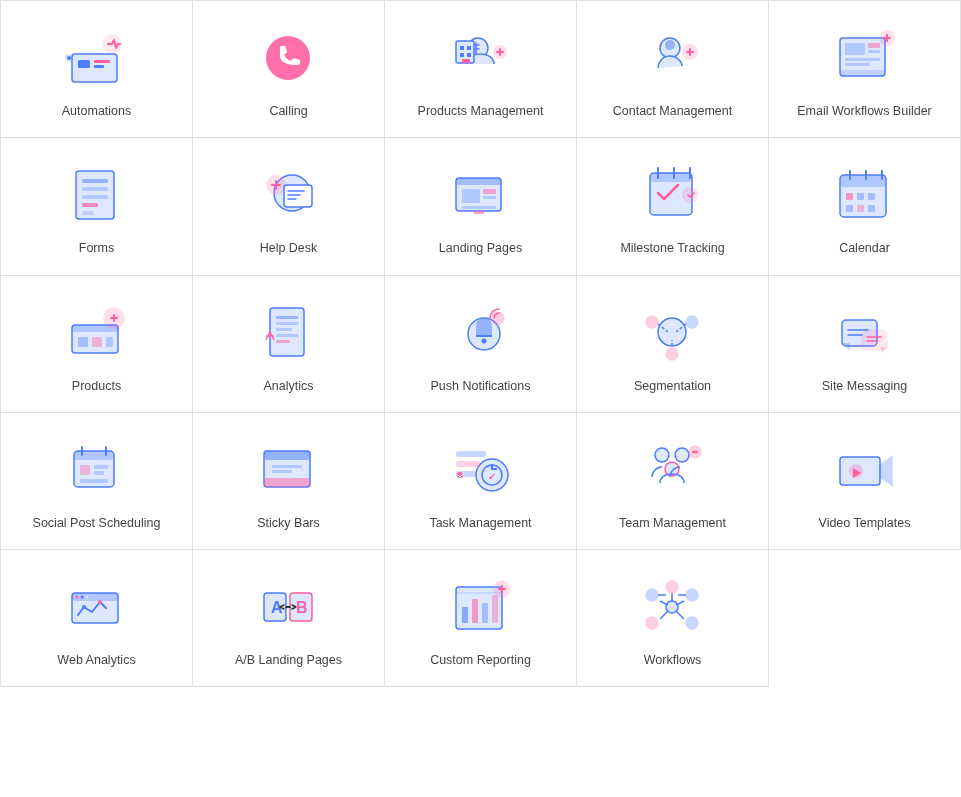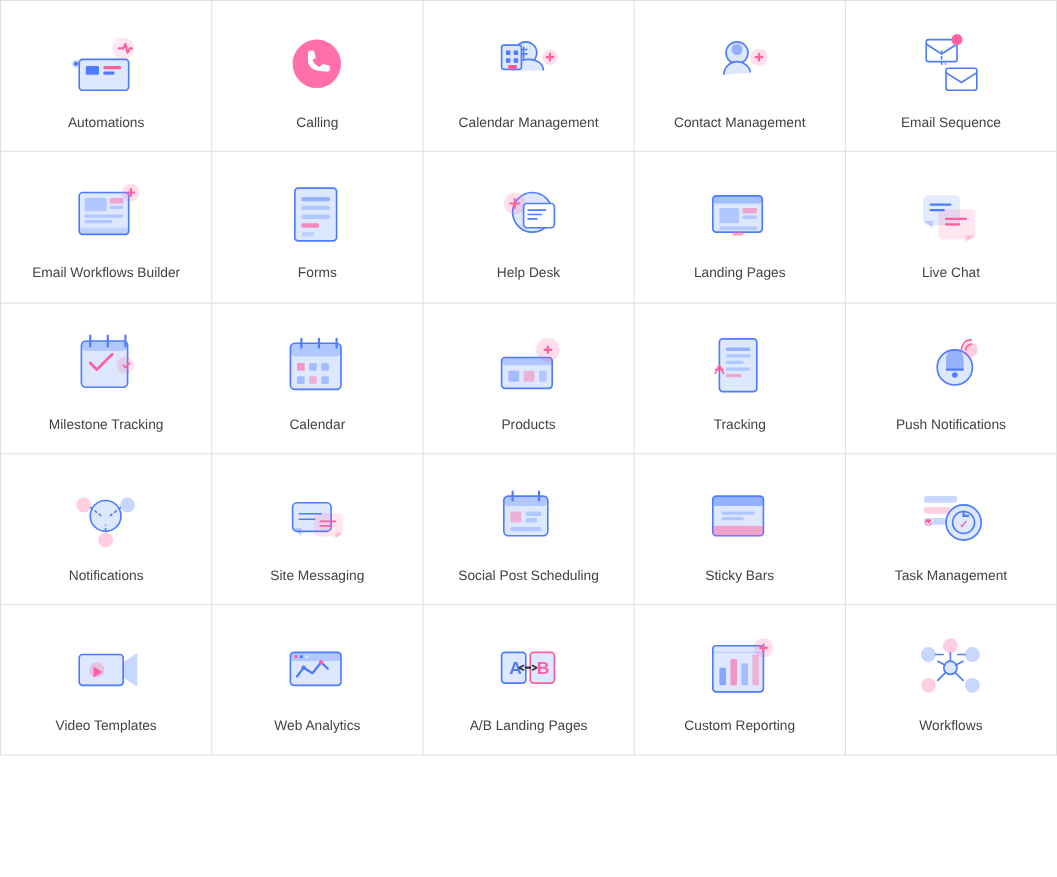--- a/index.html
+++ b/index.html
@@ -86,46 +86,33 @@
       <circle cx="52" cy="26" r="7" fill="#ff5fa0" opacity="0.2"></circle>
       <path d="M49 26h6M52 23v6" stroke="#ff5fa0" stroke-width="2" stroke-linecap="round"></path>
       <rect x="8" y="15" width="18" height="22" rx="2" fill="#dde8ff" stroke="#4d7cfe" stroke-width="1.5"></rect>
       <rect x="12" y="20" width="4" height="4" rx="0.5" fill="#4d7cfe"></rect>
       <rect x="19" y="20" width="4" height="4" rx="0.5" fill="#4d7cfe"></rect>
       <rect x="12" y="27" width="4" height="4" rx="0.5" fill="#4d7cfe"></rect>
       <rect x="19" y="27" width="4" height="4" rx="0.5" fill="#4d7cfe"></rect>
       <rect x="14" y="33" width="8" height="4" rx="0.5" fill="#ff5fa0"></rect>
     </svg>
       </div>
-      <div class="item-label">Calendar Management</div>
+      <div class="item-label">Products Management</div>
     </div>
     <div class="grid-item">
       <div class="icon-wrap">
         <svg viewBox="0 0 65 65" fill="none" xmlns="http://www.w3.org/2000/svg">
       <circle cx="30" cy="22" r="10" fill="#dde8ff" stroke="#4d7cfe" stroke-width="1.5"></circle>
       <circle cx="30" cy="19" r="5" fill="#4d7cfe" opacity="0.5"></circle>
       <path d="M18 42c0-6.6 5.4-12 12-12s12 5.4 12 10" stroke="#4d7cfe" stroke-width="1.5" fill="#dde8ff"></path>
       <circle cx="50" cy="26" r="8" fill="#ff5fa0" opacity="0.2"></circle>
       <path d="M47 26h6M50 23v6" stroke="#ff5fa0" stroke-width="2" stroke-linecap="round"></path>
     </svg>
       </div>
       <div class="item-label">Contact Management</div>
-    </div>
-    <div class="grid-item">
-      <div class="icon-wrap">
-        <svg viewBox="0 0 65 65" fill="none" xmlns="http://www.w3.org/2000/svg">
-      <rect x="10" y="10" width="28" height="20" rx="2" fill="#fff" stroke="#4d7cfe" stroke-width="1.5"></rect>
-      <path d="M10 14l14 9 14-9" stroke="#4d7cfe" stroke-width="1.5" fill="none"></path>
-      <circle cx="38" cy="10" r="5" fill="#ff5fa0"></circle>
-      <rect x="28" y="36" width="28" height="20" rx="2" fill="#fff" stroke="#4d7cfe" stroke-width="1.5"></rect>
-      <path d="M28 40l14 9 14-9" stroke="#4d7cfe" stroke-width="1.5" fill="none"></path>
-      <path d="M24 20v12h4" stroke="#4d7cfe" stroke-width="1.5" fill="none" stroke-dasharray="3,2"></path>
-    </svg>
-      </div>
-      <div class="item-label">Email Sequence</div>
     </div>
     <div class="grid-item">
       <div class="icon-wrap">
         <svg viewBox="0 0 65 65" fill="none" xmlns="http://www.w3.org/2000/svg">
       <rect x="8" y="12" width="45" height="38" rx="3" fill="#dde8ff" stroke="#4d7cfe" stroke-width="1.5"></rect>
       <rect x="8" y="44" width="45" height="6" rx="0" fill="#4d7cfe" opacity="0.2"></rect>
       <rect x="13" y="17" width="20" height="12" rx="1" fill="#4d7cfe" opacity="0.3"></rect>
       <rect x="36" y="17" width="12" height="5" rx="1" fill="#ff5fa0" opacity="0.5"></rect>
       <rect x="36" y="24" width="12" height="3" rx="1" fill="#4d7cfe" opacity="0.3"></rect>
       <rect x="13" y="32" width="35" height="3" rx="1" fill="#4d7cfe" opacity="0.3"></rect>
@@ -172,33 +159,20 @@
       <rect x="35" y="33" width="13" height="3" rx="1" fill="#4d7cfe" opacity="0.3"></rect>
       <rect x="14" y="43" width="34" height="3" rx="1" fill="#4d7cfe" opacity="0.3"></rect>
       <rect x="26" y="48" width="10" height="3" rx="1" fill="#ff5fa0" opacity="0.6"></rect>
     </svg>
       </div>
       <div class="item-label">Landing Pages</div>
     </div>
     <div class="grid-item">
       <div class="icon-wrap">
         <svg viewBox="0 0 65 65" fill="none" xmlns="http://www.w3.org/2000/svg">
-      <rect x="8" y="15" width="32" height="26" rx="4" fill="#4d7cfe" opacity="0.15" stroke="#4d7cfe" stroke-width="1.5"></rect>
-      <path d="M8 38l8 6v-6" fill="#4d7cfe" opacity="0.3"></path>
-      <rect x="22" y="28" width="32" height="26" rx="4" fill="#ff5fa0" opacity="0.15" stroke="#ff5fa0" stroke-width="1.5"></rect>
-      <path d="M54 51l-8 6v-6" fill="#ff5fa0" opacity="0.3"></path>
-      <path d="M14 23h18M14 28h12" stroke="#4d7cfe" stroke-width="2" stroke-linecap="round"></path>
-      <path d="M28 36h18M28 41h12" stroke="#ff5fa0" stroke-width="2" stroke-linecap="round"></path>
-    </svg>
-      </div>
-      <div class="item-label">Live Chat</div>
-    </div>
-    <div class="grid-item">
-      <div class="icon-wrap">
-        <svg viewBox="0 0 65 65" fill="none" xmlns="http://www.w3.org/2000/svg">
       <rect x="10" y="10" width="42" height="42" rx="4" fill="#dde8ff" stroke="#4d7cfe" stroke-width="1.5"></rect>
       <rect x="10" y="10" width="42" height="9" rx="4" fill="#4d7cfe" opacity="0.3"></rect>
       <path d="M18 5v10M34 5v10M50 5v10" stroke="#4d7cfe" stroke-width="2" stroke-linecap="round"></path>
       <path d="M18 30l6 6 14-14" stroke="#ff5fa0" stroke-width="2.5" stroke-linecap="round" stroke-linejoin="round"></path>
       <circle cx="50" cy="32" r="8" fill="#ff5fa0" opacity="0.2"></circle>
       <path d="M48 32l2 2 4-4" stroke="#ff5fa0" stroke-width="1.5" stroke-linecap="round"></path>
     </svg>
       </div>
       <div class="item-label">Milestone Tracking</div>
     </div>
@@ -237,21 +211,21 @@
         <svg viewBox="0 0 65 65" fill="none" xmlns="http://www.w3.org/2000/svg">
       <rect x="14" y="8" width="34" height="48" rx="3" fill="#dde8ff" stroke="#4d7cfe" stroke-width="1.5"></rect>
       <rect x="20" y="16" width="22" height="3" rx="1" fill="#4d7cfe" opacity="0.5"></rect>
       <rect x="20" y="22" width="22" height="3" rx="1" fill="#4d7cfe" opacity="0.3"></rect>
       <rect x="20" y="28" width="16" height="3" rx="1" fill="#4d7cfe" opacity="0.3"></rect>
       <rect x="20" y="34" width="22" height="3" rx="1" fill="#4d7cfe" opacity="0.3"></rect>
       <rect x="20" y="40" width="14" height="3" rx="1" fill="#ff5fa0" opacity="0.5"></rect>
       <path d="M10 40l4-8 4 8M10 36h8" stroke="#ff5fa0" stroke-width="1.5" fill="none"></path>
     </svg>
       </div>
-      <div class="item-label">Tracking</div>
+      <div class="item-label">Analytics</div>
     </div>
     <div class="grid-item">
       <div class="icon-wrap">
         <svg viewBox="0 0 65 65" fill="none" xmlns="http://www.w3.org/2000/svg">
       <circle cx="36" cy="34" r="16" fill="#dde8ff" stroke="#4d7cfe" stroke-width="1.5"></circle>
       <path d="M28 26c0-4.4 3.6-8 8-8s8 3.6 8 8v10H28V26z" fill="#4d7cfe" opacity="0.5"></path>
       <path d="M28 36h16" stroke="#4d7cfe" stroke-width="2"></path>
       <circle cx="36" cy="41" r="2.5" fill="#4d7cfe"></circle>
       <circle cx="50" cy="18" r="6" fill="#ff5fa0" opacity="0.3" stroke="#ff5fa0" stroke-width="1.5"></circle>
       <path d="M46 18c0-3 2.5-5 5-5" stroke="#ff5fa0" stroke-width="1.5" fill="none" stroke-linecap="round"></path>
@@ -263,21 +237,21 @@
     <div class="grid-item">
       <div class="icon-wrap">
         <svg viewBox="0 0 65 65" fill="none" xmlns="http://www.w3.org/2000/svg">
       <circle cx="32" cy="32" r="14" fill="#dde8ff" stroke="#4d7cfe" stroke-width="1.5"></circle>
       <circle cx="12" cy="22" r="6" fill="#ff5fa0" opacity="0.3" stroke="#ff5fa0" stroke-width="1.5"></circle>
       <circle cx="52" cy="22" r="6" fill="#4d7cfe" opacity="0.3" stroke="#4d7cfe" stroke-width="1.5"></circle>
       <circle cx="32" cy="54" r="6" fill="#ff5fa0" opacity="0.3" stroke="#ff5fa0" stroke-width="1.5"></circle>
       <path d="M18 24l10 8M46 24l-10 8M32 46v-6" stroke="#4d7cfe" stroke-width="1.5" stroke-dasharray="3,2"></path>
     </svg>
       </div>
-      <div class="item-label">Notifications</div>
+      <div class="item-label">Segmentation</div>
     </div>
     <div class="grid-item">
       <div class="icon-wrap">
         <svg viewBox="0 0 65 65" fill="none" xmlns="http://www.w3.org/2000/svg">
       <rect x="10" y="20" width="35" height="26" rx="4" fill="#dde8ff" stroke="#4d7cfe" stroke-width="1.5"></rect>
       <path d="M10 43l8 8v-8" fill="#4d7cfe" opacity="0.3"></path>
       <rect x="30" y="30" width="25" height="20" rx="4" fill="#ff5fa0" opacity="0.15" stroke="#ff5fa0" stroke-width="1.5"></rect>
       <path d="M55 47l-6 6v-6" fill="#ff5fa0" opacity="0.3"></path>
       <path d="M16 30h20M16 35h14" stroke="#4d7cfe" stroke-width="1.5" stroke-linecap="round"></path>
       <path d="M35 37h14M35 41h10" stroke="#ff5fa0" stroke-width="1.5" stroke-linecap="round"></path>
@@ -323,20 +297,33 @@
       <rect x="8" y="34" width="20" height="6" rx="2" fill="#4d7cfe" opacity="0.3"></rect>
       <circle cx="12" cy="38" r="3" fill="#ff5fa0"></circle>
       <path d="M10 38l2 2 4-4" stroke="white" stroke-width="1" stroke-linecap="round"></path>
     </svg>
       </div>
       <div class="item-label">Task Management</div>
     </div>
     <div class="grid-item">
       <div class="icon-wrap">
         <svg viewBox="0 0 65 65" fill="none" xmlns="http://www.w3.org/2000/svg">
+      <circle cx="22" cy="18" r="7" fill="#dde8ff" stroke="#4d7cfe" stroke-width="1.5"></circle>
+      <circle cx="42" cy="18" r="7" fill="#dde8ff" stroke="#4d7cfe" stroke-width="1.5"></circle>
+      <circle cx="32" cy="32" r="7" fill="#dde8ff" stroke="#ff5fa0" stroke-width="1.5"></circle>
+      <path d="M12 40c0-5.5 4.5-10 10-10M30 40c0-5.5 4.5-10 10-10M20 46c0-5 4-9 12-9s12 4 12 9" stroke="#4d7cfe" stroke-width="1.5" fill="none"></path>
+      <circle cx="55" cy="15" r="6" fill="#ff5fa0" opacity="0.3" stroke="#ff5fa0" stroke-width="1.5"></circle>
+      <path d="M53 15h4" stroke="#ff5fa0" stroke-width="2" stroke-linecap="round"></path>
+    </svg>
+      </div>
+      <div class="item-label">Team Management</div>
+    </div>
+    <div class="grid-item">
+      <div class="icon-wrap">
+        <svg viewBox="0 0 65 65" fill="none" xmlns="http://www.w3.org/2000/svg">
       <rect x="8" y="20" width="40" height="28" rx="3" fill="#dde8ff" stroke="#4d7cfe" stroke-width="1.5"></rect>
       <path d="M48 28l12-8v28l-12-8V28z" fill="#4d7cfe" opacity="0.3" stroke="#4d7cfe" stroke-width="1.5"></path>
       <circle cx="24" cy="34" r="7" fill="#ff5fa0" opacity="0.3"></circle>
       <path d="M21 31l8 5-8 5V31z" fill="#ff5fa0"></path>
     </svg>
       </div>
       <div class="item-label">Video Templates</div>
     </div>
     <div class="grid-item">
       <div class="icon-wrap">

